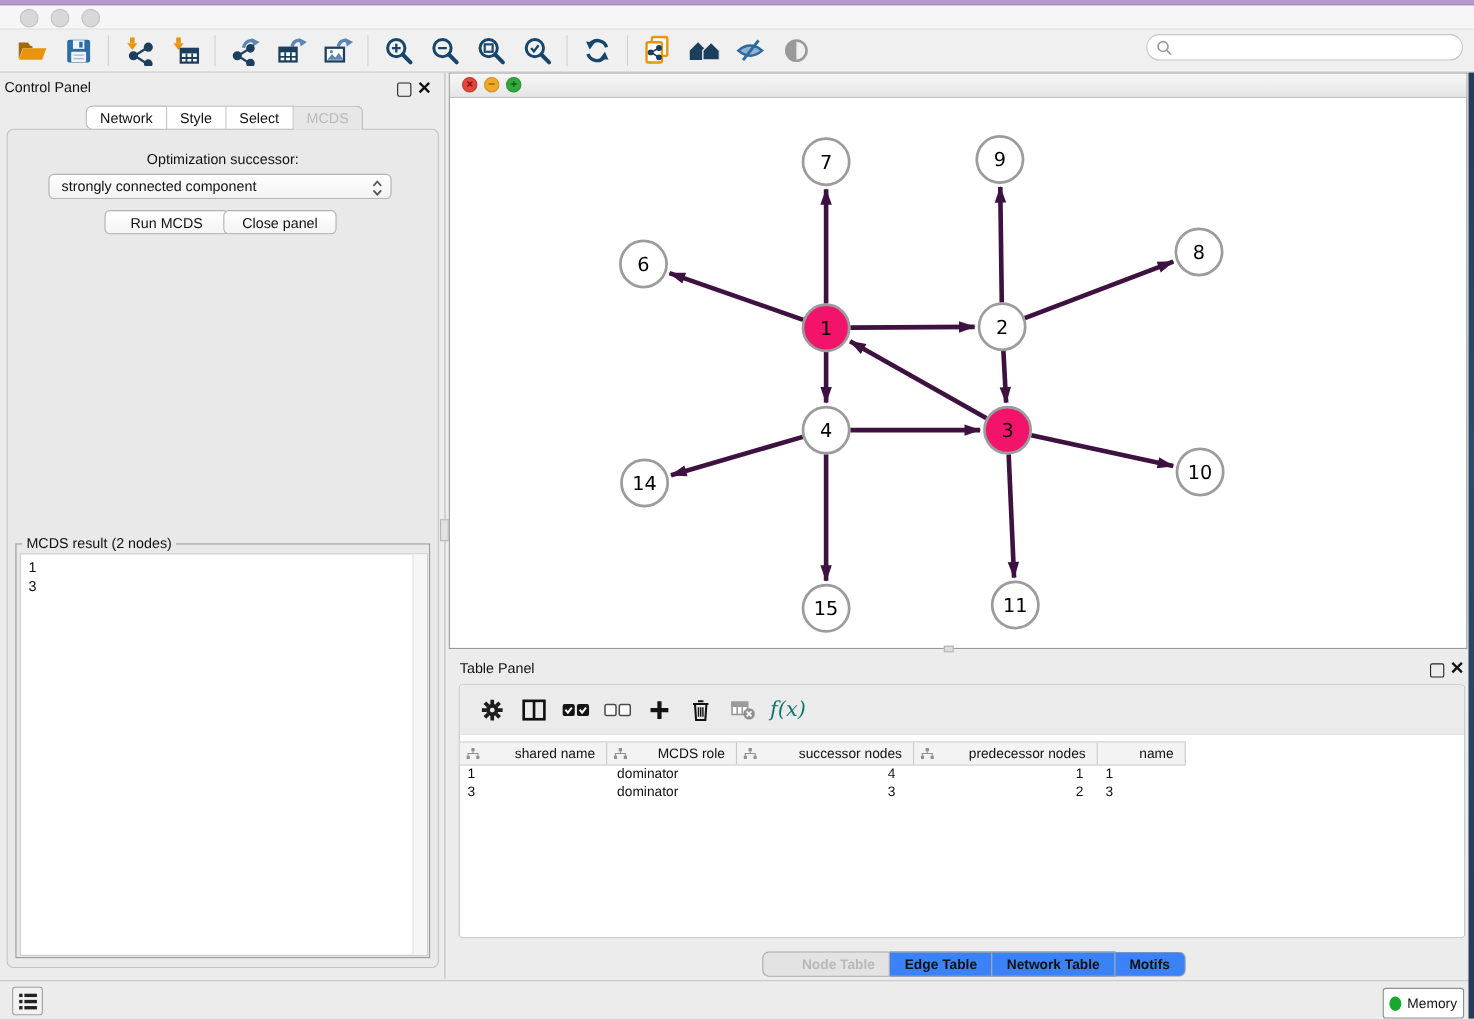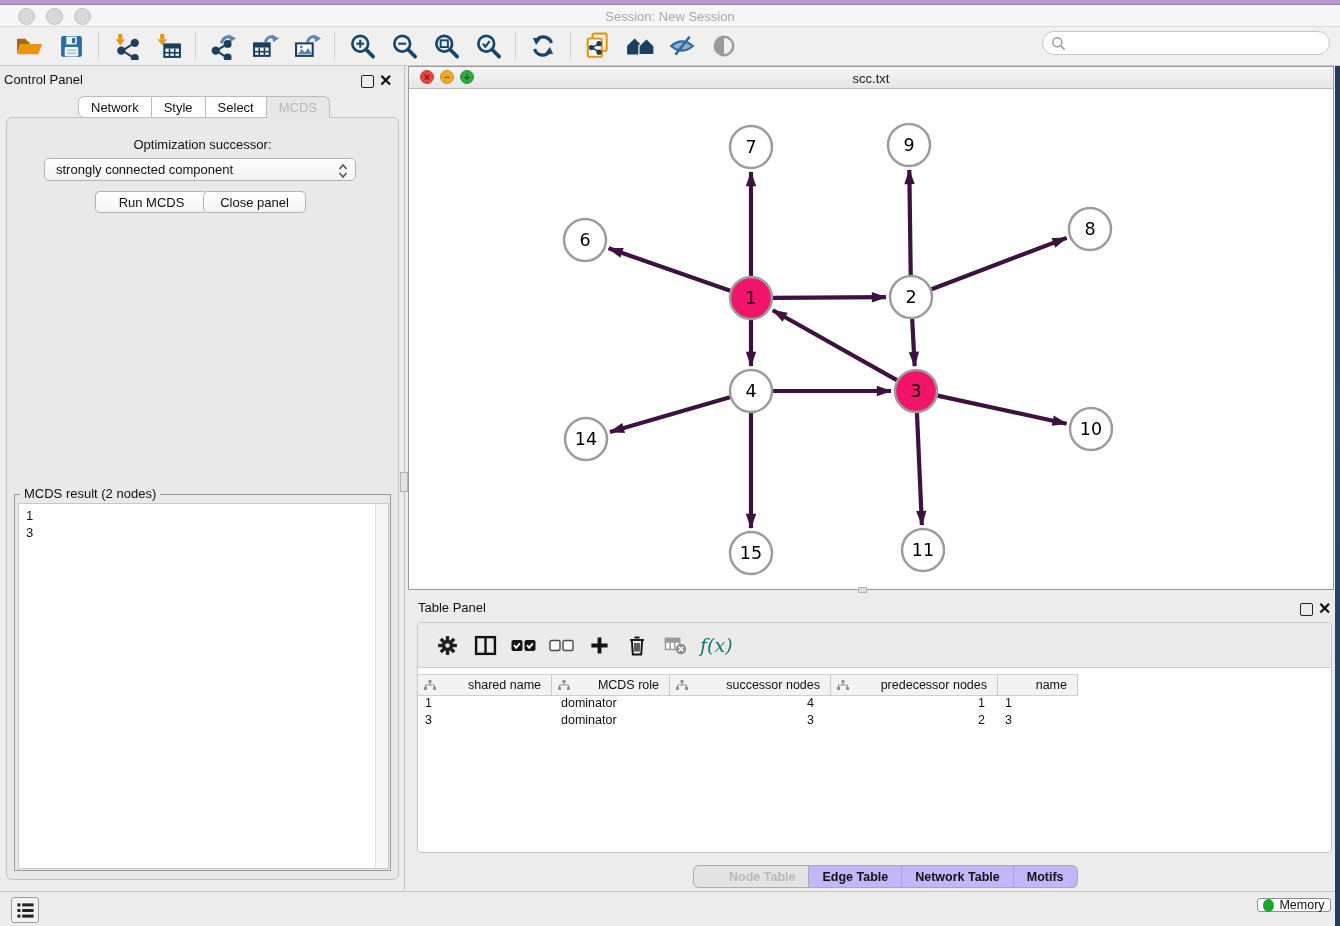--- a/index.html
+++ b/index.html
@@ -71,45 +71,44 @@
   .th{display:flex;align-items:center;border-right:1px solid #c9c9c9;font-size:12.5px;box-sizing:border-box;padding-left:6px;}
   .th .lbl{flex:1;text-align:right;padding-right:10px;}
   #table-rows{position:absolute;left:0;top:73px;}
   .tr{display:flex;height:17px;font-size:12.5px;}
   .td{box-sizing:border-box;white-space:nowrap;}
   .td.left{padding-left:7px;text-align:left;}
   .td.left2{padding-left:9px;text-align:left;}
   .td.right{padding-right:17px;text-align:right;}
   .td.right2{padding-right:13px;text-align:right;}
   #tp-tabs{left:693px;top:865px;display:flex;height:23px;}
-  .tp-tab{background:#c4b5fd;border:1px solid #ababab;border-left:none;font-size:12.5px;font-weight:600;
+  .tp-tab{background:#3b82f6;border:1px solid #ababab;border-left:none;font-size:12.5px;font-weight:600;
           display:flex;align-items:center;justify-content:center;padding:0 13px;}
   .tp-tab:first-child{border-left:1px solid #ababab;border-radius:6px 0 0 6px;padding-left:35px;}
   .tp-tab:last-child{border-radius:0 6px 6px 0;}
   .tp-tab.active{background:#e3e3e3;color:#b9b9b9;}
 
   
   #status-bar{left:0;top:891px;width:1340px;height:35px;background:#ececec;border-top:1px solid #c6c6c6;box-sizing:border-box;}
   #console-btn{position:absolute;left:11px;top:5px;width:28px;height:26px;background:#f2f2f2;border:1px solid #9e9e9e;
                border-radius:3px;display:flex;align-items:center;justify-content:center;box-sizing:border-box;}
-  #memory-btn{position:absolute;right:9px;top:6px;width:74px;height:14px;background:#fff;border:1px solid #8f8f8f;
+  #memory-btn{position:absolute;right:9px;top:6px;width:74px;height:28px;background:#fff;border:1px solid #8f8f8f;
               border-radius:3px;display:flex;align-items:center;justify-content:center;gap:5px;font-size:12.5px;box-sizing:border-box;}
   #memory-dot{width:11px;height:13px;border-radius:50%;background:#17a62e;}
 
   #desktop-edge{left:1335px;top:66px;width:5px;height:860px;background:linear-gradient(#223c5a,#2c4a6b 40%,#223c5a);}
 </style>
 </head>
 <body>
 
 <div id="top-strip" class="abs"></div>
 <div id="titlebar" class="abs">
   <div class="gray-light" style="left:18px;"></div>
   <div class="gray-light" style="left:46px;"></div>
   <div class="gray-light" style="left:74px;"></div>
-  <div id="window-title" class="abs">Session: New Session</div>
 </div>
 
 <div id="main-toolbar" class="abs">
   <div class="tb-btn">
     <svg width="27" height="24" viewBox="0 0 26 23">
         <path d="M1 4.5h8l2.5 3H13v2H4.5L1 19Z" fill="#a46a07"></path>
         <path d="M1.2 19.5 4.8 9.5h20.4L21.5 19.5Z" fill="#e8940e"></path>
       </svg>
   </div>
   <div class="tb-btn">
@@ -319,21 +318,20 @@
 </div>
 
 <div id="v-split" class="abs"></div>
 <div id="v-grip" class="abs"></div>
 
 <div id="net-window" class="abs">
   <div id="net-titlebar">
     <div class="traffic" style="left:11px;background:#e5453c;border:1px solid #c23931;color:#7e100a;">×</div>
     <div class="traffic" style="left:31px;background:#f0a827;border:1px solid #cf922a;color:#8f5e08;">−</div>
     <div class="traffic" style="left:51px;background:#32a93f;border:1px solid #2b9138;color:#135c1b;">+</div>
-    <div id="net-title">scc.txt</div>
   </div>
   <svg id="graph-svg" width="924" height="500">
     <defs>
       <marker id="arrow" viewBox="0 0 18 14" markerWidth="17" markerHeight="14" refX="16" refY="7" orient="auto" markerUnits="userSpaceOnUse">
         <path d="M1 1.5 L17 7 L1 12.5 Z" fill="#3E1240"></path>
       </marker>
     </defs>
     <g id="edge-layer">
         <line x1="342" y1="187" x2="342" y2="83" stroke="#3E1240" stroke-width="4.2" marker-end="url(#arrow)"></line>
         <line x1="321.23121807335133" y1="201.7434376400866" x2="199.60088855300984" y2="159.24609359081066" stroke="#3E1240" stroke-width="4.2" marker-end="url(#arrow)"></line>

